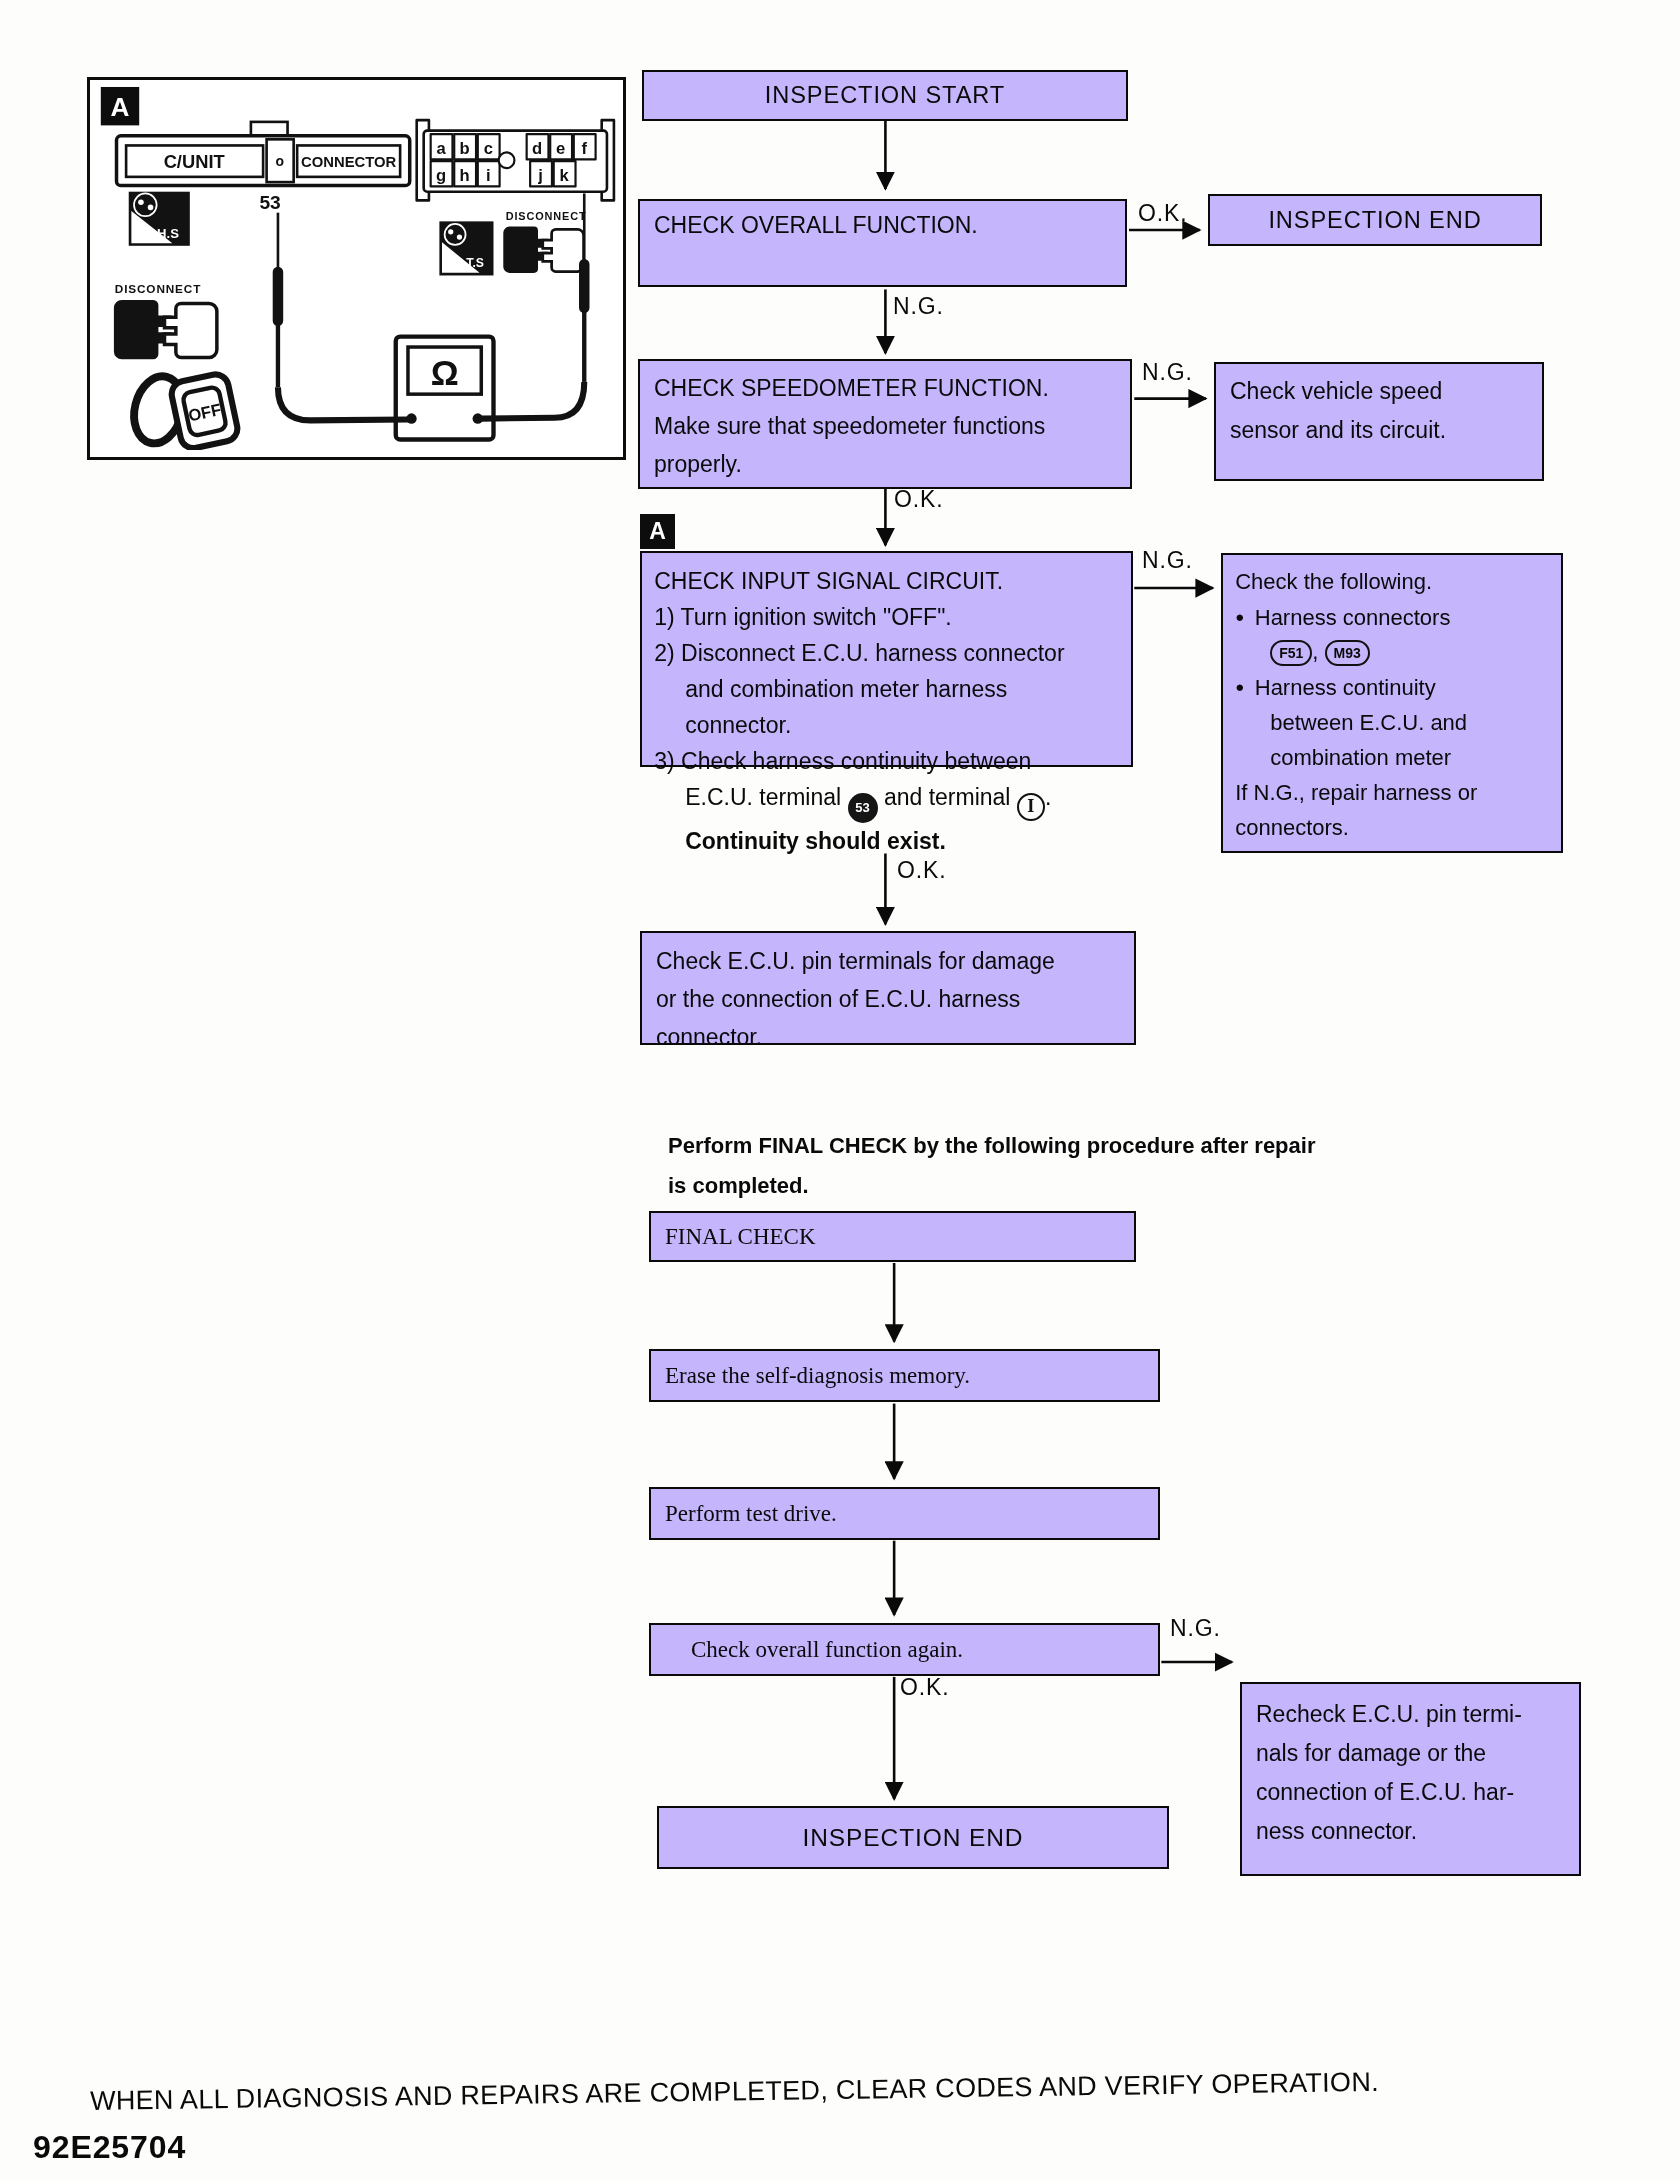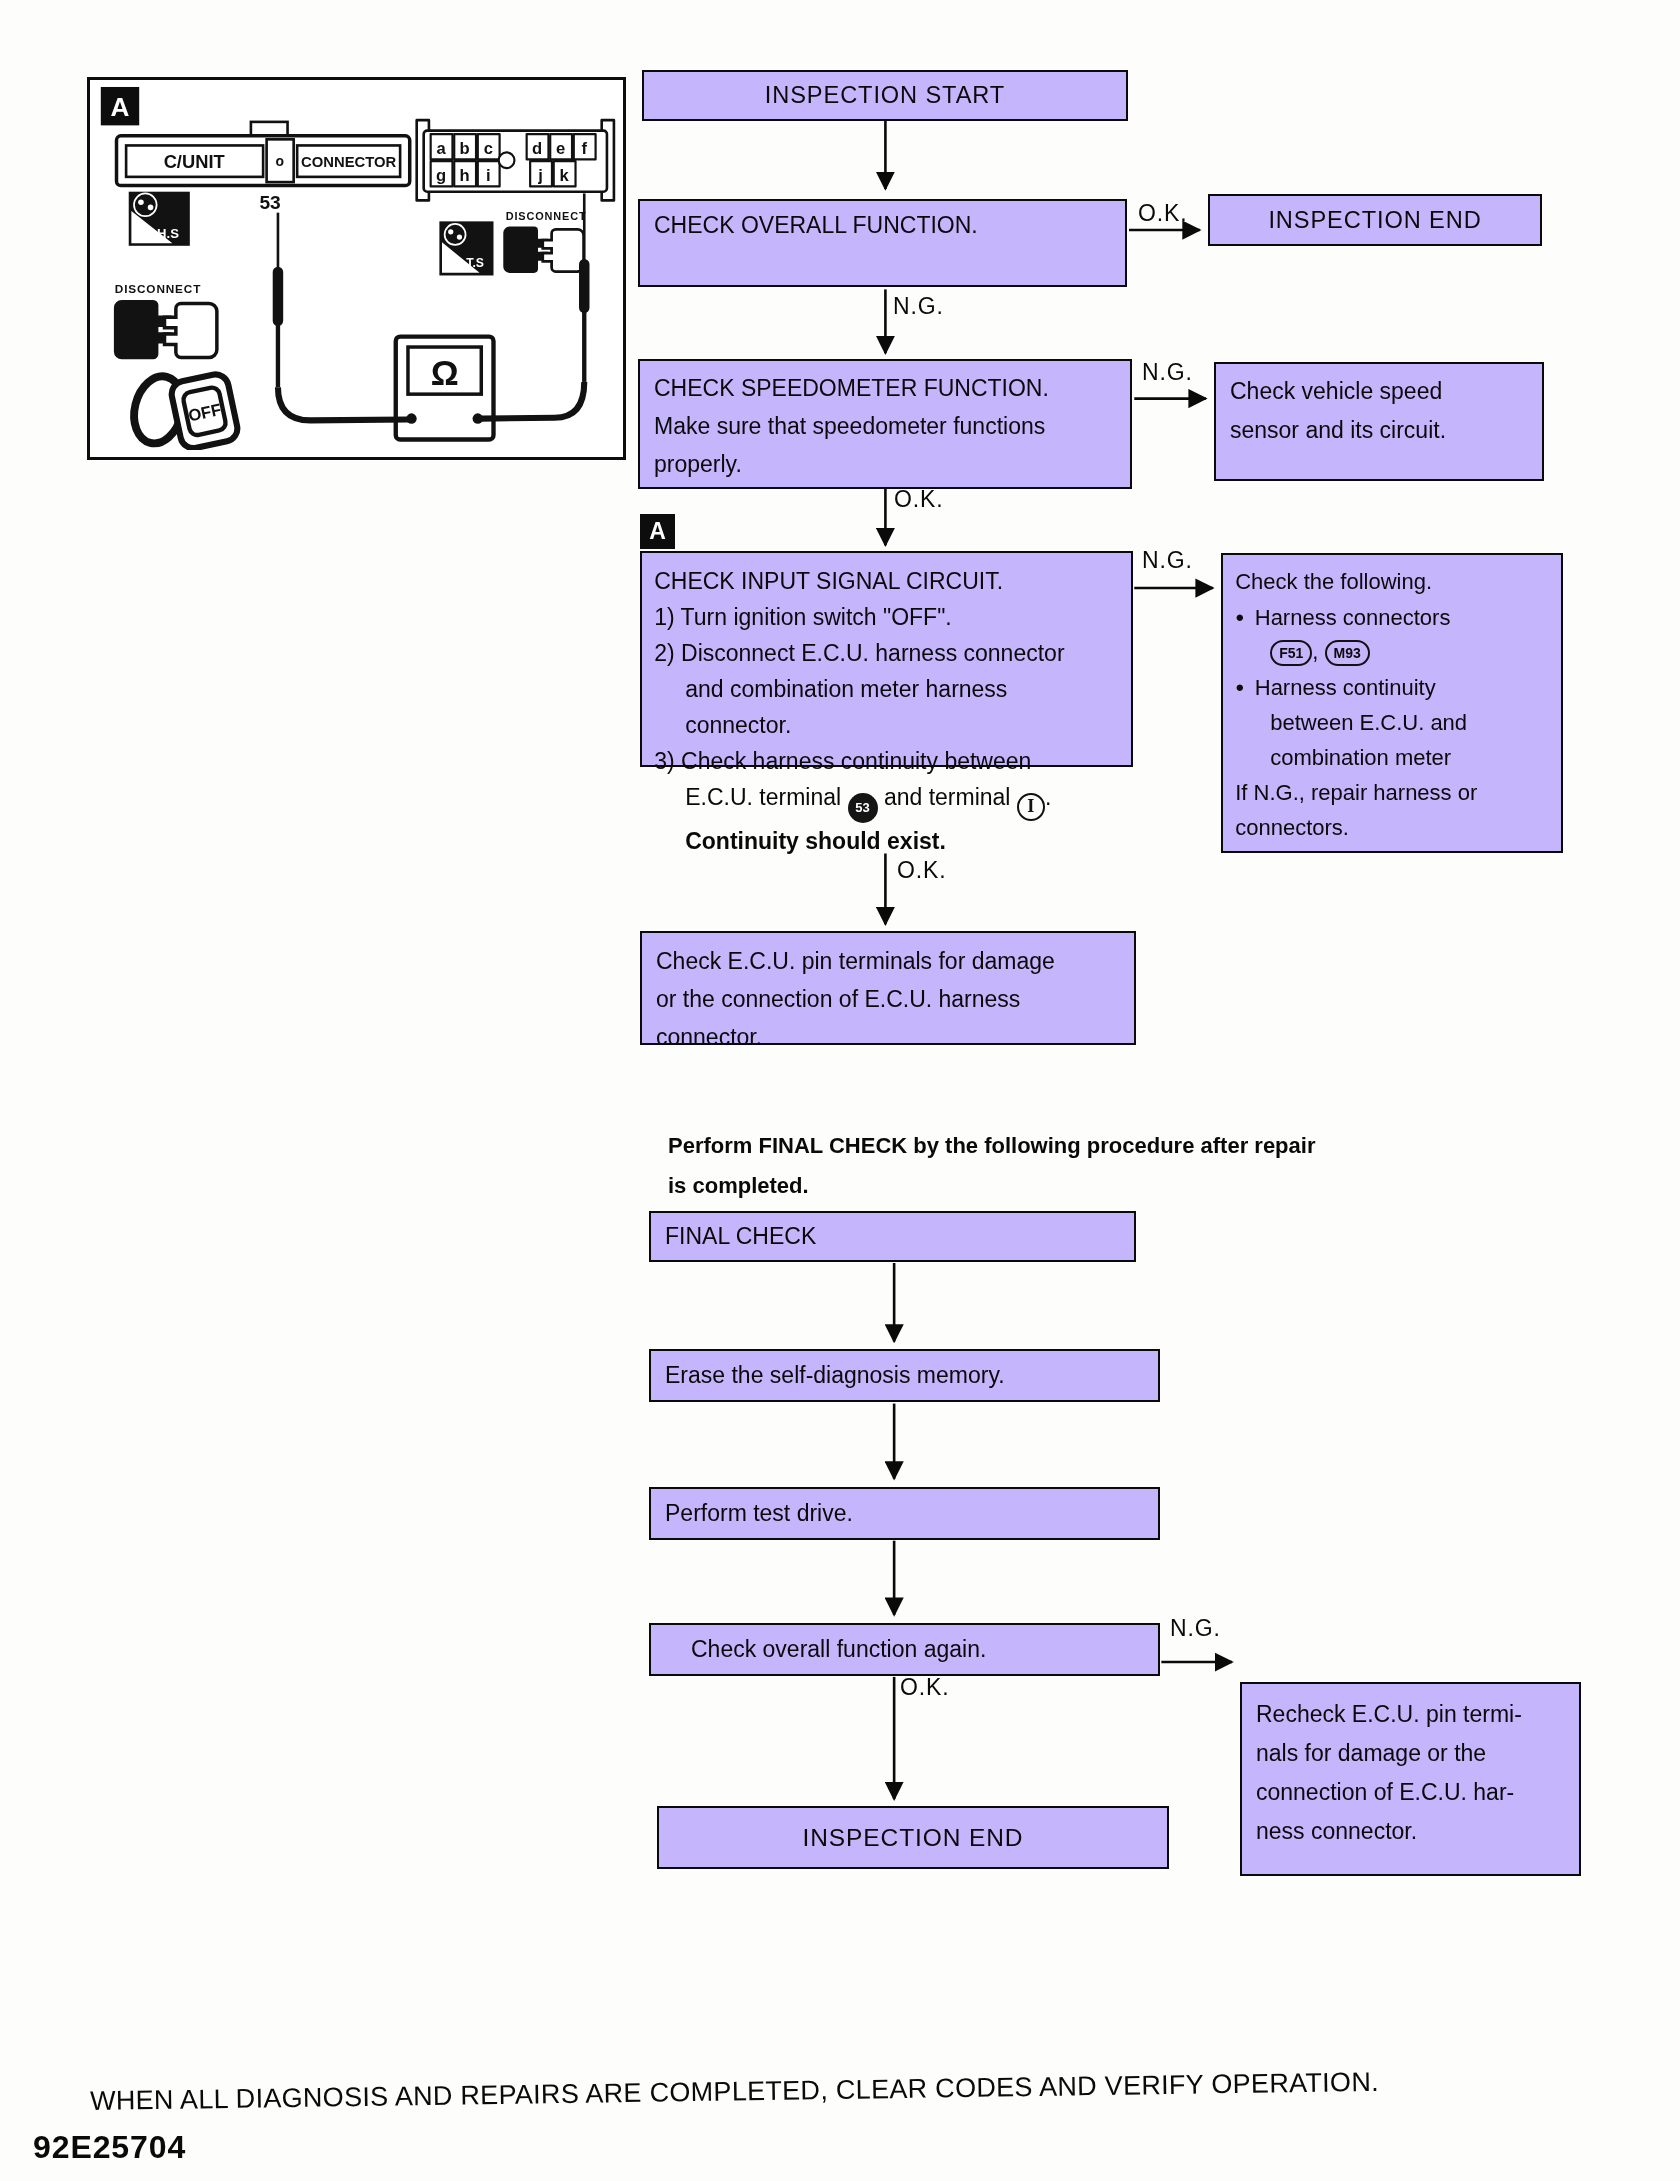--- a/index.html
+++ b/index.html
@@ -1,21 +1,21 @@
 <!DOCTYPE html>
 <html style="font-size:14px"><head>
 <meta charset="utf-8">
 <style>
   html,body{margin:0;padding:0;background:#e8e8e8;}
   #page{position:relative;width:1680px;height:2182px;background:#fdfdfc;overflow:hidden;
         font-family:"Liberation Sans",sans-serif;color:#0a0a0a;}
   .abs{position:absolute;}
   .bx{position:absolute;background:#c4b5fd;border:2.6px solid #0a0a0a;font-size:23px;color:#0a0a0a;box-sizing:border-box;}
   .ctr{display:flex;align-items:center;justify-content:center;font-size:23.6px;letter-spacing:0.9px;}
-  .lft{display:flex;align-items:center;padding:0 14px;}
+  .lft{display:flex;align-items:center;padding:0 14px;font-family:Liberation Serif, serif;}
   .ln{white-space:nowrap;}
   .ind{padding-left:31px;}
   .bold{font-weight:700;}
   .okng{position:absolute;font-size:23px;font-weight:500;letter-spacing:0.9px;}
   .badge{position:absolute;background:#0d0d0d;color:#fff;font-weight:700;font-size:24.5px;
          display:flex;align-items:center;justify-content:center;}
   .circ53{display:inline-block;width:30px;height:30px;border-radius:50%;background:#151515;color:#fff;
           font-size:13px;font-weight:700;text-align:center;line-height:30px;vertical-align:-7px;}
   .circI{display:inline-block;width:28px;height:28px;border-radius:50%;border:2.6px solid #111;color:#111;
          font-size:18.3px;font-weight:600;text-align:center;line-height:23.6px;vertical-align:-7.9px;

